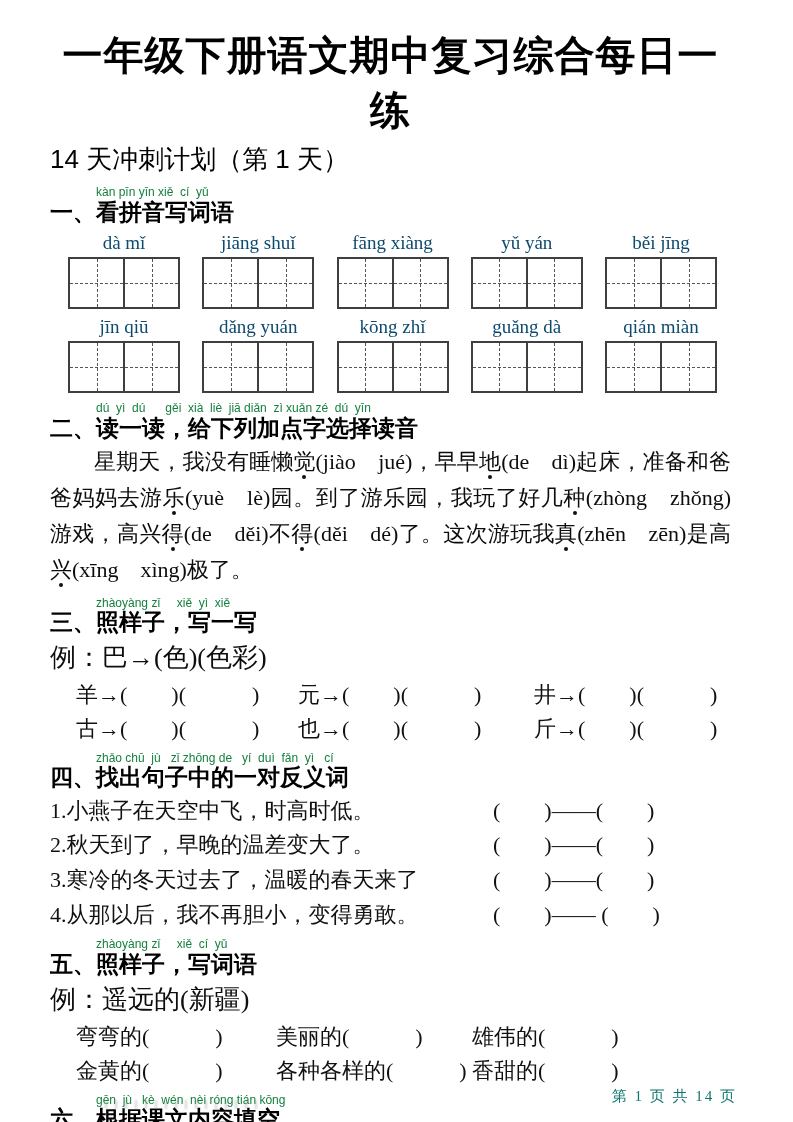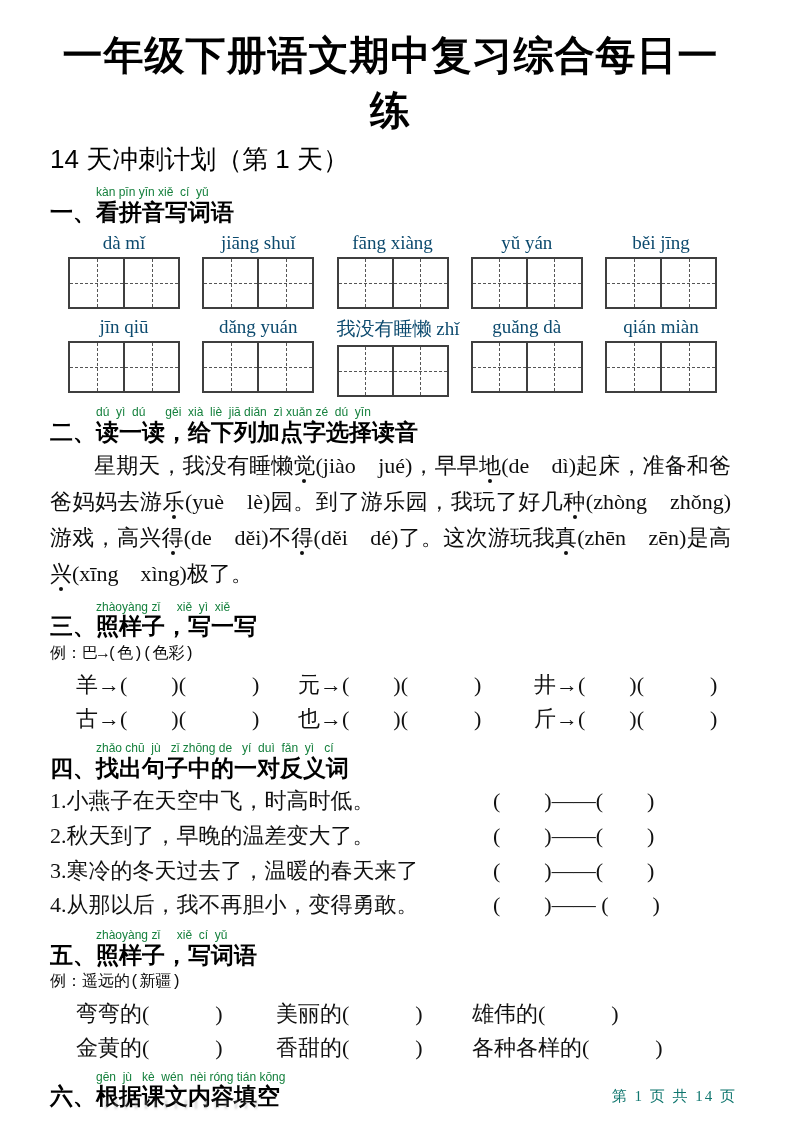--- a/index.html
+++ b/index.html
@@ -49,21 +49,21 @@
     margin-top:3px; font-size:22px; line-height:1.63; color:#0d0d0d;
     text-indent:2em; text-align:justify;
   }
   .dotted { position:relative; }
   .dotted::after {
     content:""; position:absolute; left:50%; bottom:-5px;
     width:4px; height:4px; background:#111; border-radius:50%;
     transform:translateX(-50%);
   }
 
-  .line { font-size:16px; line-height:1.35; color:#0d0d0d; margin-top:6px;font-family:Liberation Mono, monospace; }
+  .line { font-size:26px; line-height:1.35; color:#0d0d0d; margin-top:6px; }
   .ex-line { margin-top:4px; }
   .cols { display:flex; padding-left:26px; margin-top:5px; }
   .c3 > .col-cell:nth-child(1) { width:222px; }
   .c3 > .col-cell:nth-child(2) { width:236px; }
   .c5 > .col-cell:nth-child(1) { width:200px; }
   .c5 > .col-cell:nth-child(2) { width:196px; }
   .col-cell { font-size:22px; line-height:1.32; white-space:nowrap; }
 
   .ant-row { display:flex; margin-top:5px; }
   .ant-sentence { flex:1; font-size:22px; line-height:1.35; }
@@ -144,21 +144,21 @@
             </div>
         </div>
         <div class="word-unit">
           <div class="pyl">dǎng yuán</div>
           <div class="word-box">
               <div class="cell"></div>
               <div class="cell"></div>
             </div>
         </div>
         <div class="word-unit">
-          <div class="pyl">我没有睡懒 zhǐ</div>
+          <div class="pyl">kōng zhǐ</div>
           <div class="word-box">
               <div class="cell"></div>
               <div class="cell"></div>
             </div>
         </div>
         <div class="word-unit">
           <div class="pyl">guǎng dà</div>
           <div class="word-box">
               <div class="cell"></div>
               <div class="cell"></div>
@@ -241,22 +241,22 @@
         </span>
       </div>
       <div class="line ex-line">例：遥远的(新疆)</div>
       <div class="cols c5">
         <span class="col-cell">弯弯的(　　　)</span>
         <span class="col-cell">美丽的(　　　)</span>
         <span class="col-cell">雄伟的(　　　)</span>
       </div>
       <div class="cols c5">
         <span class="col-cell">金黄的(　　　)</span>
+        <span class="col-cell">各种各样的(　　　)</span>
         <span class="col-cell">香甜的(　　　)</span>
-        <span class="col-cell">各种各样的(　　　)</span>
       </div>
     </div>
 
     <div class="section">
       <div class="sec-head">
         <span class="sec-num">六、</span>
         <span class="sec-body">
           <span class="sec-pinyin">gēn  jù   kè  wén  nèi róng tián kōng</span>
           <span class="sec-title">根据课文内容填空</span>
         </span>

